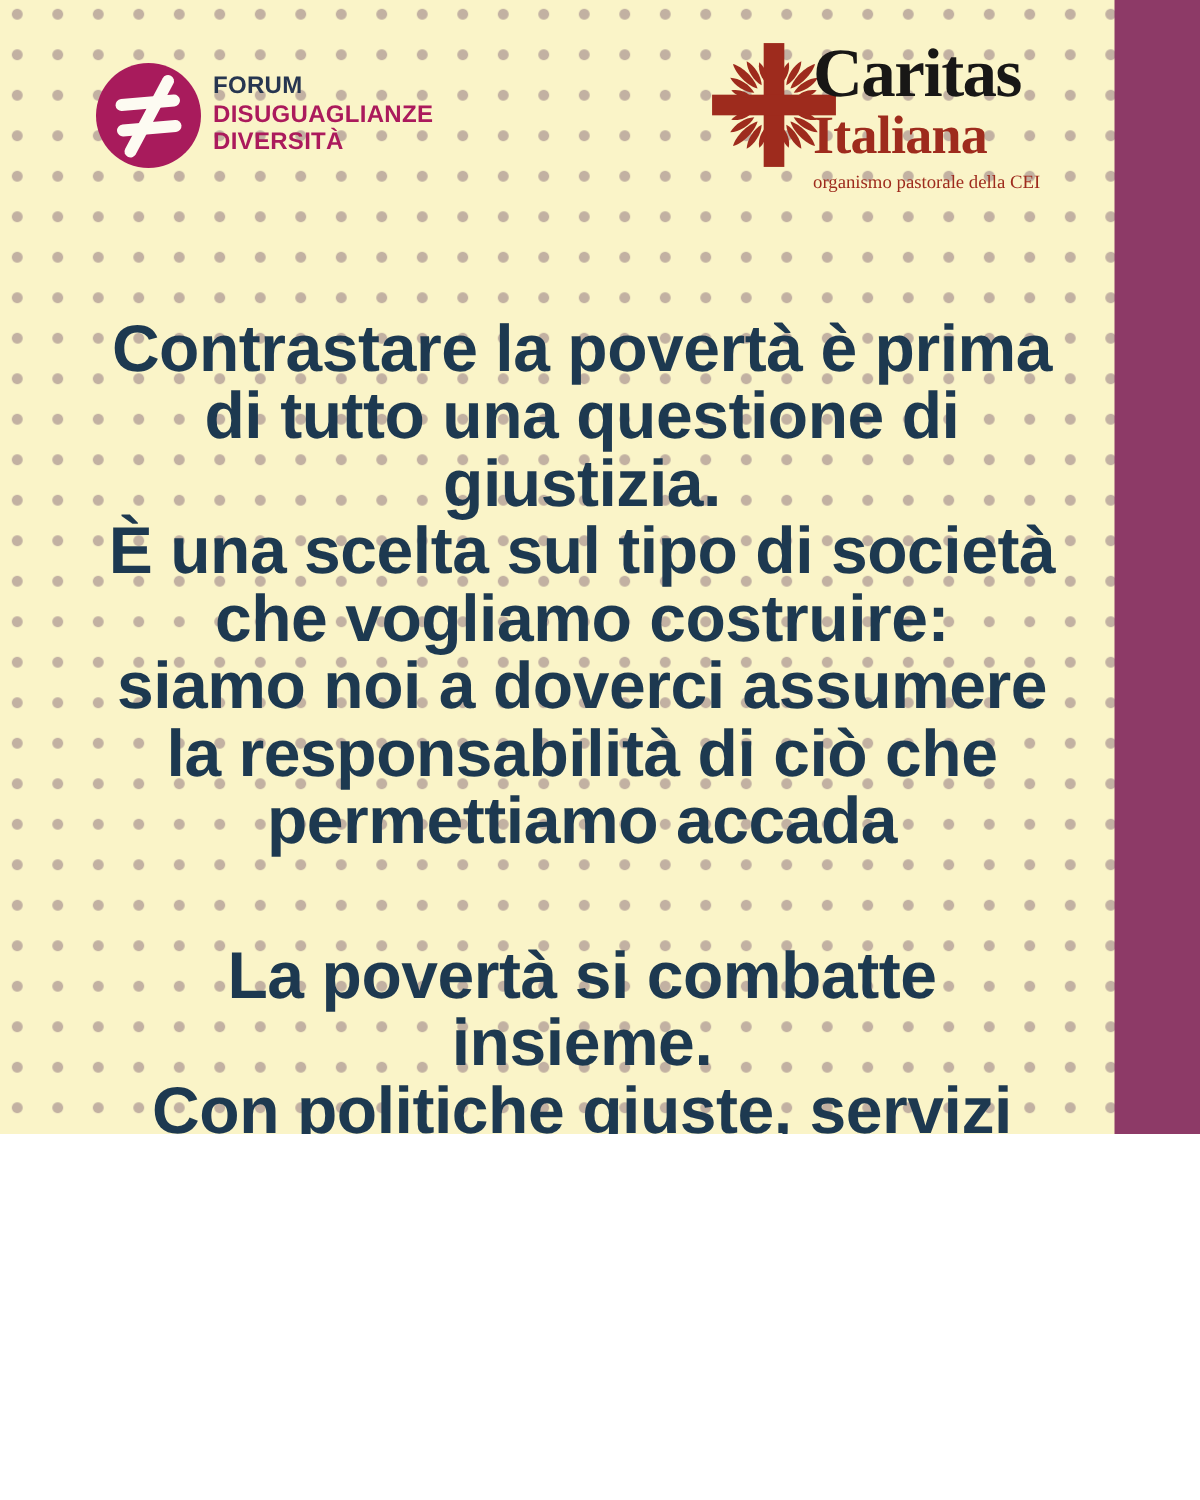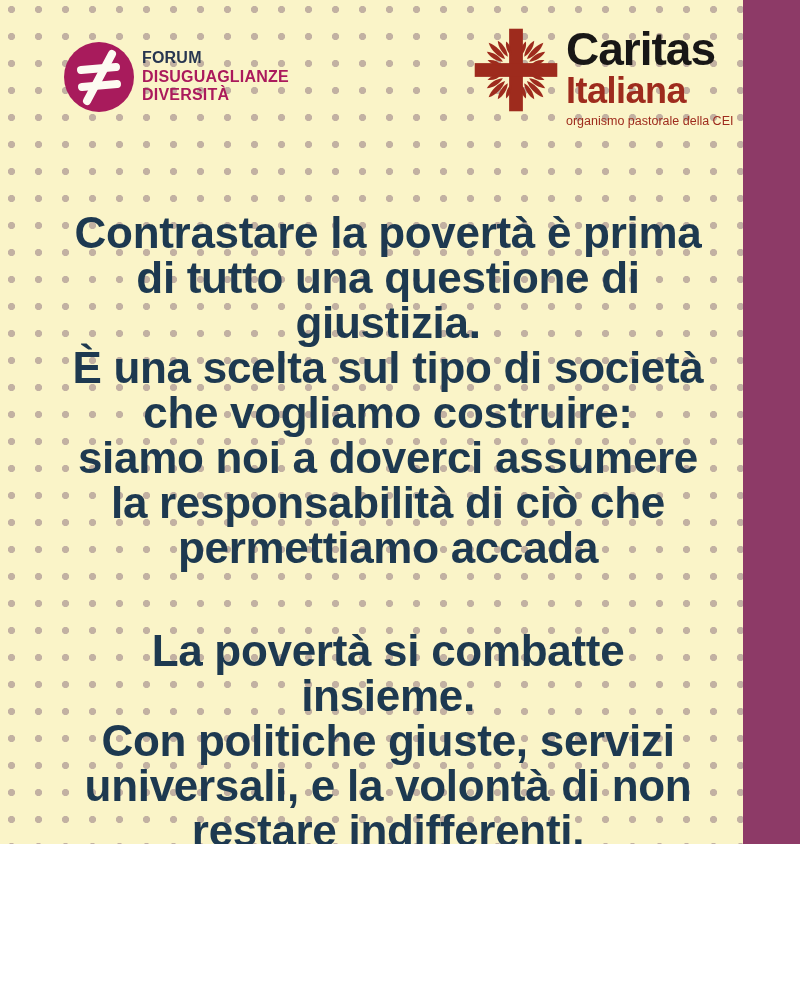--- a/index.html
+++ b/index.html
@@ -1,19 +1,19 @@
 <!DOCTYPE html>
 <html><head>
 <meta charset="utf-8">
 <style>
   html, body { margin: 0; padding: 0; }
   .canvas {
     position: relative;
     width: 800px;
-    height: 844px;
+    height: 756px;
     overflow: hidden;
     background-color: #faf4c8;
     background-image: radial-gradient(circle, #c2b1a2 3.3px, rgba(194,177,162,0) 3.9px);
     background-size: 27px 27px;
     background-position: -2px -4px;
     font-family: "Liberation Sans", sans-serif;
   }
   .stripe {
     position: absolute;
     top: 0; right: 0;
@@ -38,22 +38,22 @@
   .forum-line-1 { color: #273650; }
   .forum-line-2, .forum-line-3 { color: #ab1a5c; }
   
   .caritas-icon {
     position: absolute;
     left: 473px; top: 27px;
   }
   .caritas-icon svg { display: block; }
   .caritas-text {
     position: absolute;
-    left: 566px; top: 26px;
-    font-family: Liberation Sans, sans-serif;
+    left: 542px; top: 26px;
+    font-family: Liberation Serif, serif;
   }
   .caritas-name {
     font-size: 46px;
     font-weight: bold;
     color: #181716;
     line-height: 46px;
     letter-spacing: -1px;
   }
   .caritas-sub {
     font-size: 36px;

